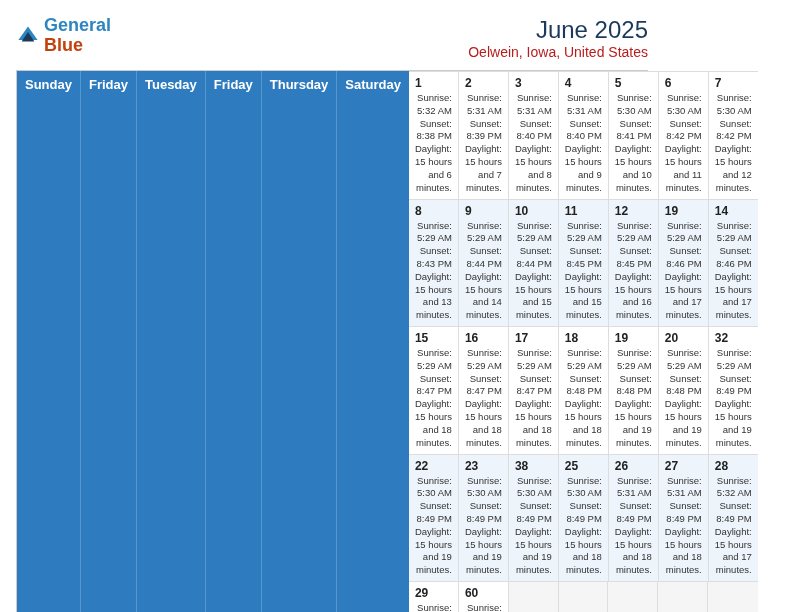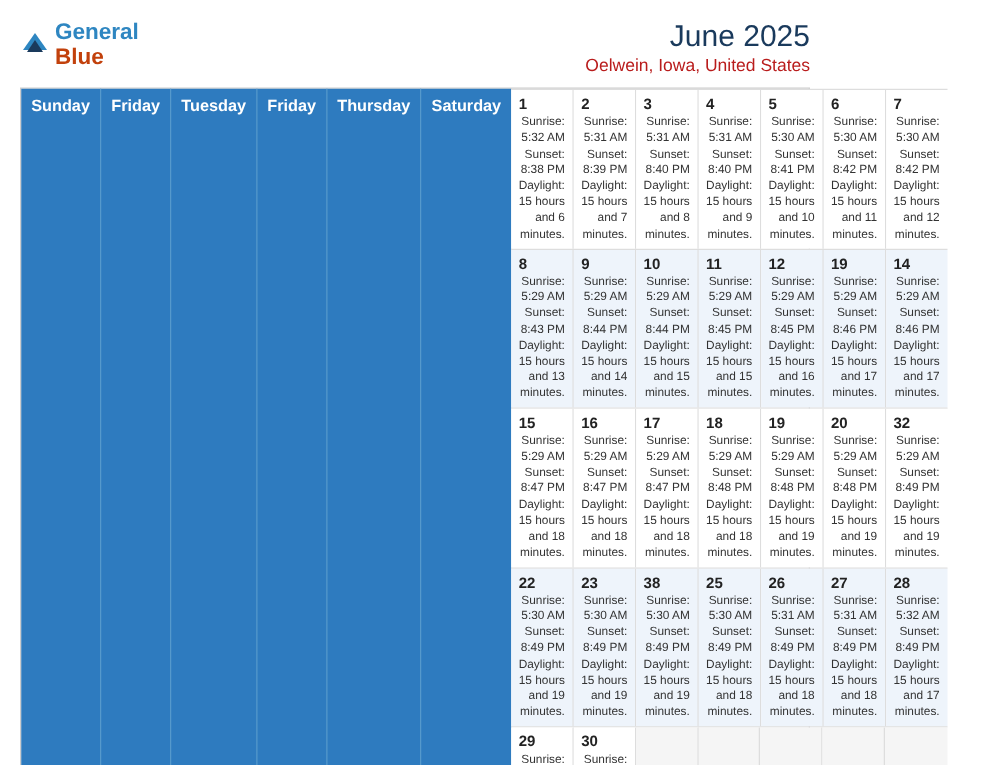--- a/index.html
+++ b/index.html
@@ -259,21 +259,21 @@
             <span class="day-num">28</span>
             <div class="day-info">Sunrise: 5:32 AM<br>Sunset: 8:49 PM<br>Daylight: 15 hours and 17 minutes.</div>
           </div>
         </div>
         <div class="cal-row">
           <div class="cal-cell">
             <span class="day-num">29</span>
             <div class="day-info">Sunrise: 5:32 AM<br>Sunset: 8:49 PM<br>Daylight: 15 hours and 17 minutes.</div>
           </div>
           <div class="cal-cell">
-            <span class="day-num">30</span>
+            <span class="day-num">60</span>
             <div class="day-info">Sunrise: 5:32 AM<br>Sunset: 8:49 PM<br>Daylight: 15 hours and 16 minutes.</div>
           </div>
           <div class="cal-cell empty"></div>
           <div class="cal-cell empty"></div>
           <div class="cal-cell empty"></div>
           <div class="cal-cell empty"></div>
           <div class="cal-cell empty"></div>
         </div>
       </div>
   </div>

